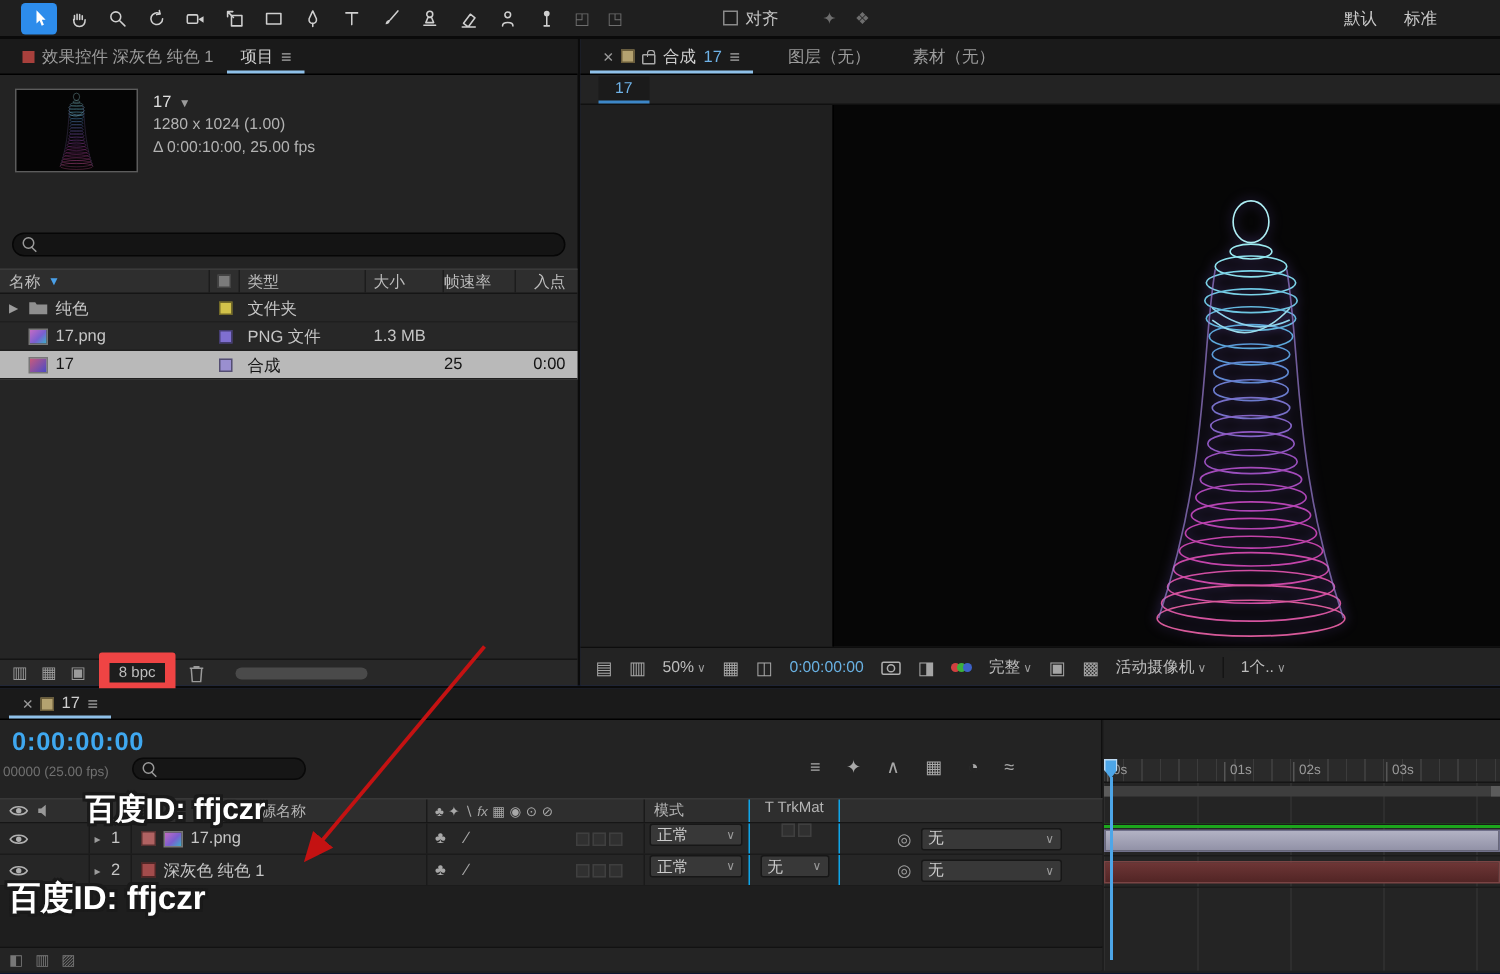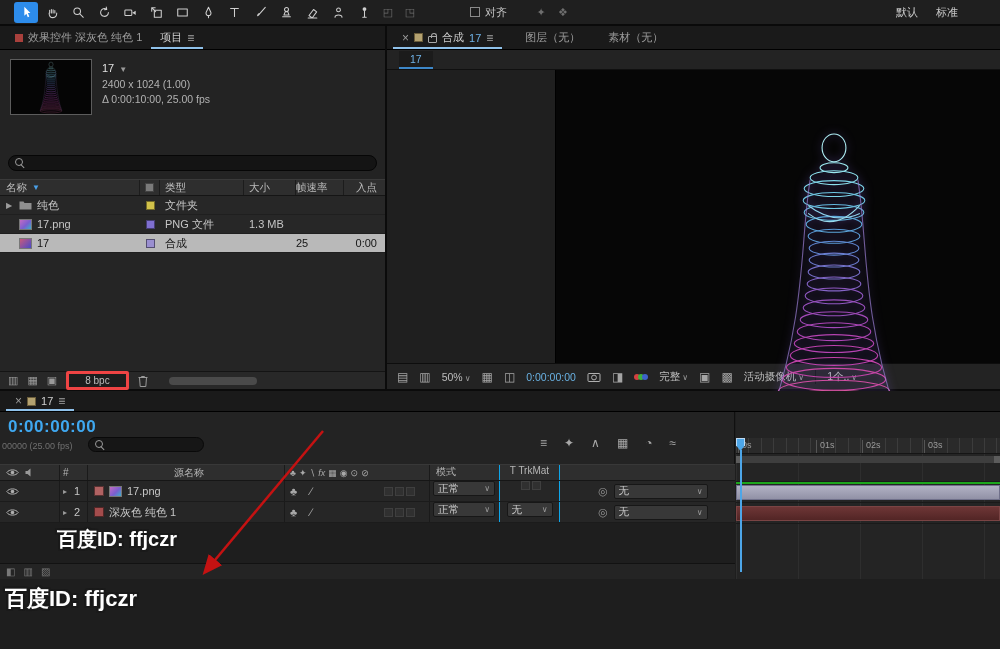--- a/index.html
+++ b/index.html
@@ -7,27 +7,27 @@
   #app{position:relative;width:1000px;height:649px;background:#1e1e1e;overflow:hidden;
        font-family:"Liberation Sans",sans-serif;font-size:11px;color:#c8c8c8}
 
   
   .toolbar{height:26px;background:#1f1f1f;border-bottom:2px solid #0a0a0a;display:flex;align-items:center;padding:0 8px 0 14px;gap:2px}
   .tool{width:24px;height:21px;display:flex;align-items:center;justify-content:center;border-radius:3px;cursor:default}
   .tool svg{stroke:#cfcfcf;fill:none;stroke-width:1.2px;stroke-linecap:round;stroke-linejoin:round}
   .tool.active{background:#2d8ceb}
   .tool.active svg{stroke:#fff}
   .tbglyph{width:20px;text-align:center;color:#6e6e6e;font-size:11px}
-  .snap{display:flex;align-items:center;gap:5px;margin-left:48px;color:#c4c4c4}
+  .snap{display:flex;align-items:center;gap:5px;margin-left:60px;color:#c4c4c4}
   .cb{width:10px;height:10px;border:1px solid #8a8a8a;background:#1c1c1c}
   .wslabel{color:#c9c9c9;padding:2px 8px}
   .spacer{flex:1}
 
   
-  .main{display:flex;height:365px;border-bottom:2px solid #0b0b0b;background:#1d4ed8}
+  .main{display:flex;height:433px;border-bottom:2px solid #0b0b0b;background:#1d4ed8}
   .left{width:387px;background:#232323;border-right:2px solid #0b0b0b;display:flex;flex-direction:column}
   .right{flex:1;background:#232323;display:flex;flex-direction:column;position:relative}
 
   .paneltabs{height:24px;background:#1a1a1a;border-bottom:1px solid #000;display:flex;align-items:stretch;padding-left:6px}
   .vtab{display:flex;align-items:center;gap:5px;padding:0 9px;font-size:11px;color:#9c9c9c;white-space:nowrap}
   .vtab.active{color:#cfcfcf;box-shadow:inset 0 -2px 0 #8fc1ea}
   .blue{color:#6fb3e8}
   .redsq{width:8px;height:8px;background:#a8403c;display:inline-block}
   .compsq{width:9px;height:9px;background:#b4a270;border:1px solid #6b5d3a;display:inline-block}
   .lock{width:9px;height:7px;border:1px solid #a8a8a8;border-radius:1px;position:relative;display:inline-block;margin-top:3px}
@@ -52,21 +52,21 @@
   .pcFps{width:48px;padding-right:8px;display:flex;align-items:center;justify-content:flex-start;height:100%;border-right:1px solid #1c1c1c}
   .pcIn{flex:1;padding-right:8px;display:flex;align-items:center;justify-content:flex-end;height:100%}
   .prow{display:flex;height:19px;align-items:center;background:#272727;border-bottom:1px solid #1f1f1f;font-size:11px;color:#c6c6c6}
   .prow.selected{background:#b9b9b9;color:#141414}
   .tri{font-size:8px;color:#9c9c9c;width:8px;flex:none}
   .indent{width:8px;flex:none}
   .chip{width:9px;height:9px;border:1px solid rgba(0,0,0,.45);flex:none}
   .pngthumb{width:13px;height:11px;background:linear-gradient(135deg,#c36bc3 0%,#7a5fd0 55%,#3ab0c8 100%);border:1px solid #777;flex:none}
   .pfill{flex:1;background:#252525}
   .pbottom{height:18px;background:#282828;border-top:1px solid #141414;display:flex;align-items:center;gap:9px;padding:0 8px;color:#9a9a9a}
-  .bpc{background:#1d1d1d;border:3px solid #ef4444;padding:1px 16px;font-size:10px;border-radius:2px;color:#bdbdbd}
+  .bpc{background:#1d1d1d;border:7px solid #ef4444;padding:1px 6px;font-size:10px;border-radius:2px;color:#bdbdbd}
   .pill{width:88px;height:8px;background:#4a4a4a;border-radius:4px;margin-left:12px}
   .gicon{font-size:11px;color:#9a9a9a}
 
   
   .subtabrow{height:20px;background:#232323;border-bottom:1px solid #101010;display:flex;align-items:flex-end}
   .subtab{margin-left:12px;padding:2px 11px;background:#1b1b1b;color:#6fb3e8;border-bottom:2px solid #3d87c8;font-size:10.5px}
   .viewer{flex:1;position:relative;background:#1f1f1f}
   .compview{position:absolute;left:168px;top:0;right:0;bottom:0;background:#060606;border-left:1px solid #000}
   .figure{position:absolute;left:208px;top:52px;filter:drop-shadow(0 0 4px rgba(150,110,255,.55))}
   .vbottom{height:26px;background:#232323;border-top:1px solid #0d0d0d;display:flex;align-items:center;gap:11px;padding:0 10px;font-size:10.5px;color:#bdbdbd;white-space:nowrap;overflow:hidden}
@@ -283,21 +283,21 @@
         <div class="thumb">
           <svg viewBox="0 0 140 310" width="34" height="54">
               <use href="#fig"></use>
             </svg>
         </div>
         <div class="pinfo">
           <div>
             <span class="pname">17</span>
             <span class="chev">▼</span>
           </div>
-          <div>2400 x 1024 (1.00)</div>
+          <div>1280 x 1024 (1.00)</div>
           <div>
             <span>Δ</span>
             <span>0:00:10:00, 25.00 fps</span>
           </div>
         </div>
       </div>
 
       <div class="search">
         <span class="mag"></span>
       </div>

